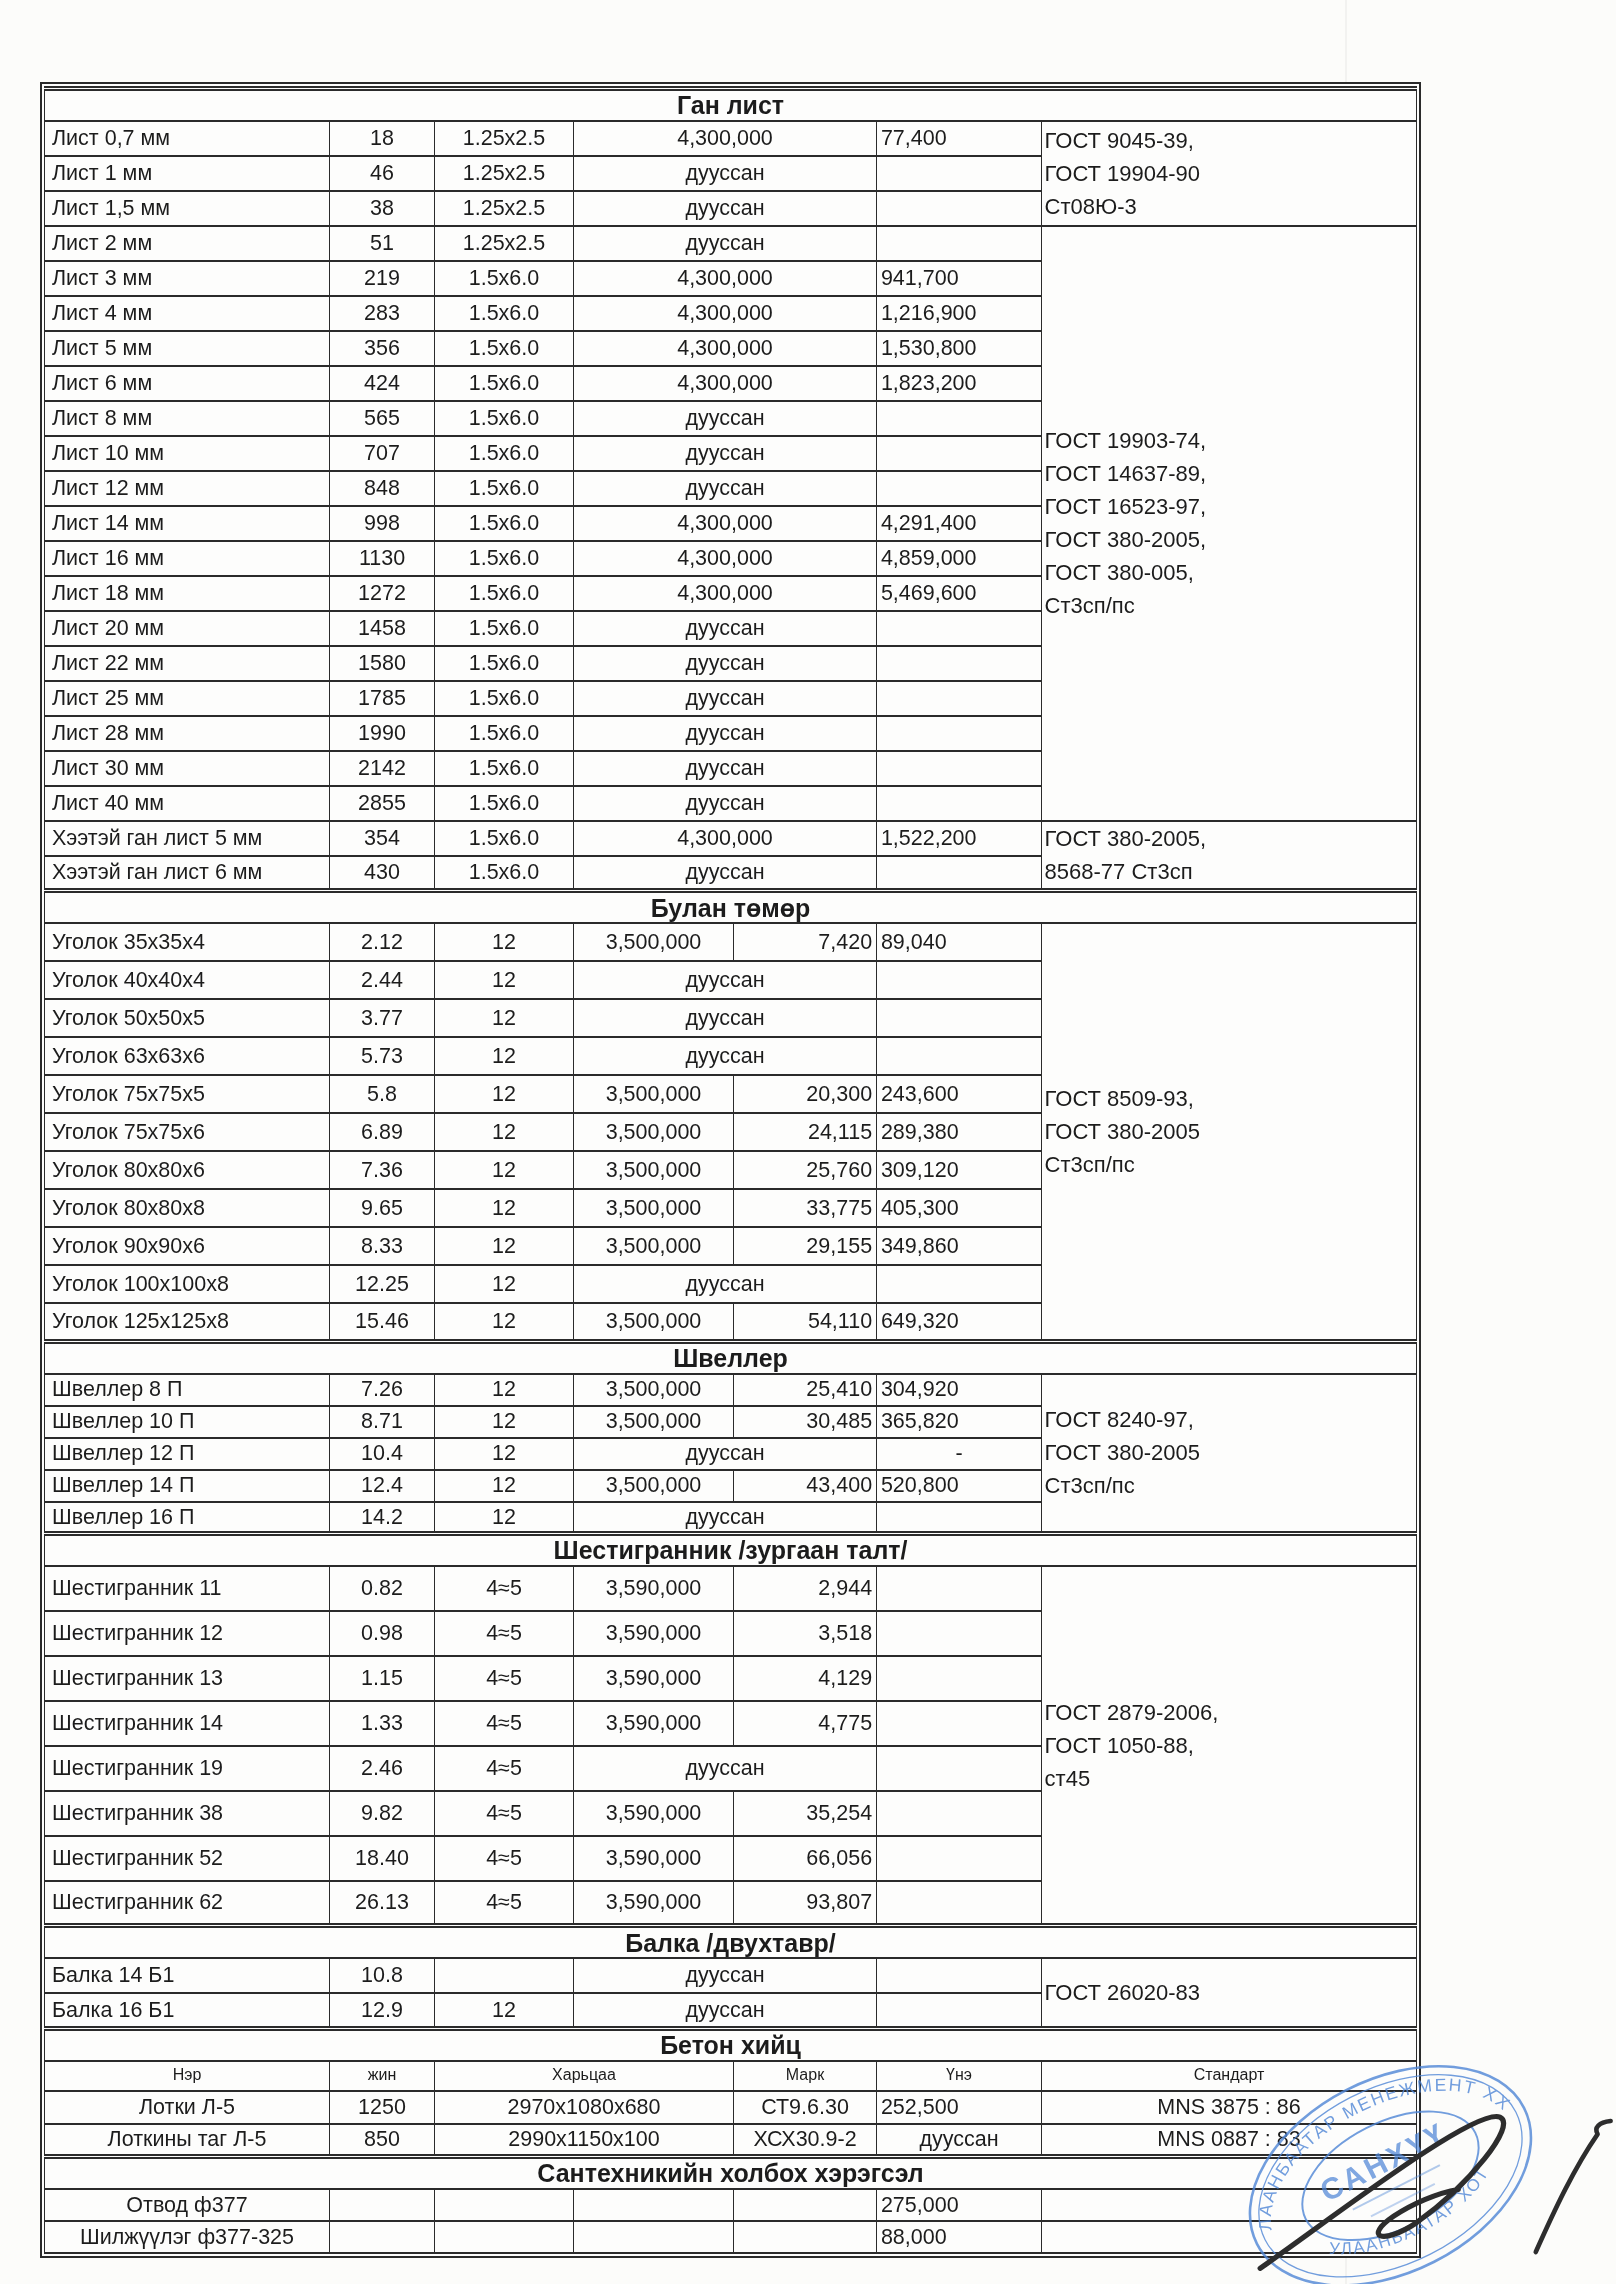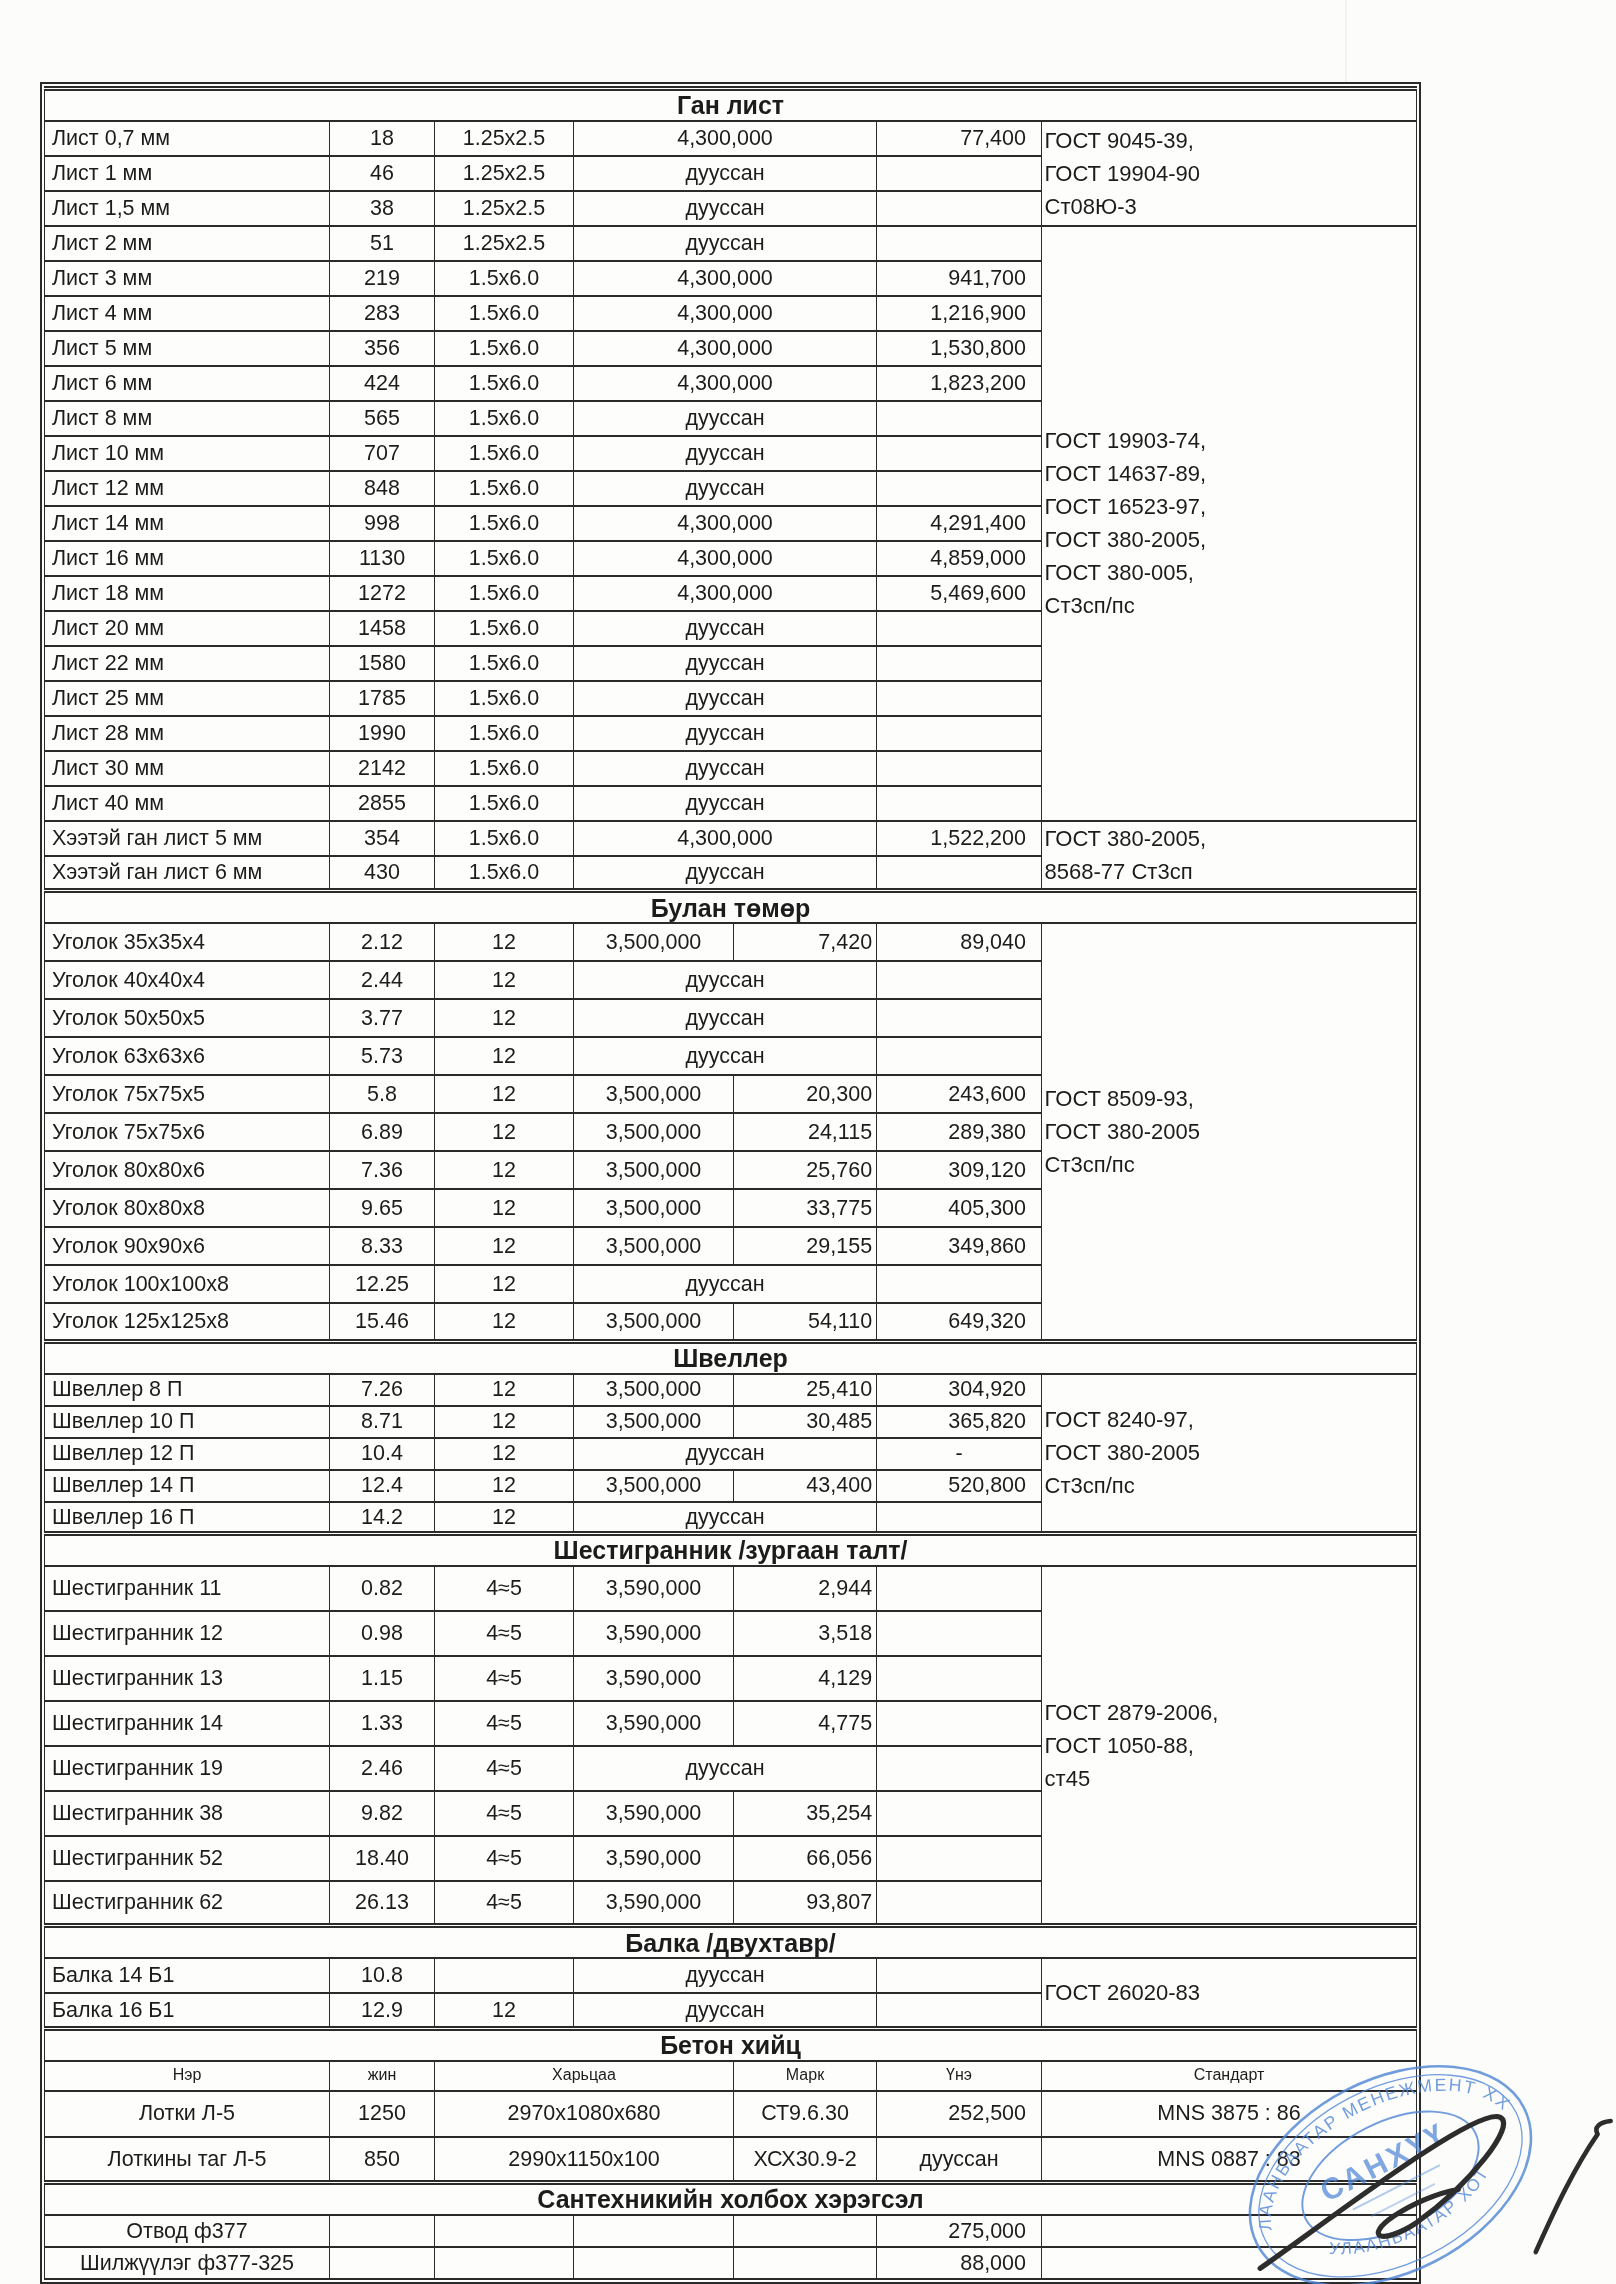--- a/index.html
+++ b/index.html
@@ -8,31 +8,31 @@
   .fold{position:absolute;left:1345px;top:0;width:2px;height:2284px;background:rgba(60,60,60,.05);}
   .sheet{position:absolute;left:40px;top:82px;border:2px solid #2a2a2a;padding:2px;background:#fdfdfc;}
   table{border-collapse:collapse;table-layout:fixed;width:1372px;}
   td{border:1.3px solid #2b2b2b;border-top-width:2px;border-bottom-width:2px;
      font-size:21.5px;line-height:1.05;vertical-align:middle;padding:0 3.9px;
      box-sizing:border-box;white-space:nowrap;overflow:hidden;}
   tr.title-row td{border-top:5.9px double #2b2b2b;border-bottom:2px solid #2b2b2b;
      font-weight:700;font-size:25px;text-align:center;height:29px;padding:1.3px 3.9px;}
   .name{text-align:left;padding-left:7px;}
   .c{text-align:center;}
-  .num{text-align:right;padding-right:15px;}
+  .num{padding-right:15px;}
   .numE{text-align:right;padding-right:3.9px;}
   .gost{text-align:left;font-size:22px;padding:0 2.6px;margin-top:43px;}
   .gl{line-height:33px;height:33px;}
   .rg td{height:35px}
   .ru td{height:38px}
   .rv td{height:32px}
   .rx td{height:45px}
   .rb td{height:35px}
   .rh td{height:30px;font-size:16px;}
-  .rt td{height:46px}
+  .rt td{height:33px}
   .rs td{height:32px}
   .stamp-wrap{position:absolute;left:1195px;top:2052px;width:430px;height:232px;z-index:5;pointer-events:none;}
 </style>
 </head>
 <body>
 
 <div class="fold"></div>
 
 <div class="sheet">
 <table>

